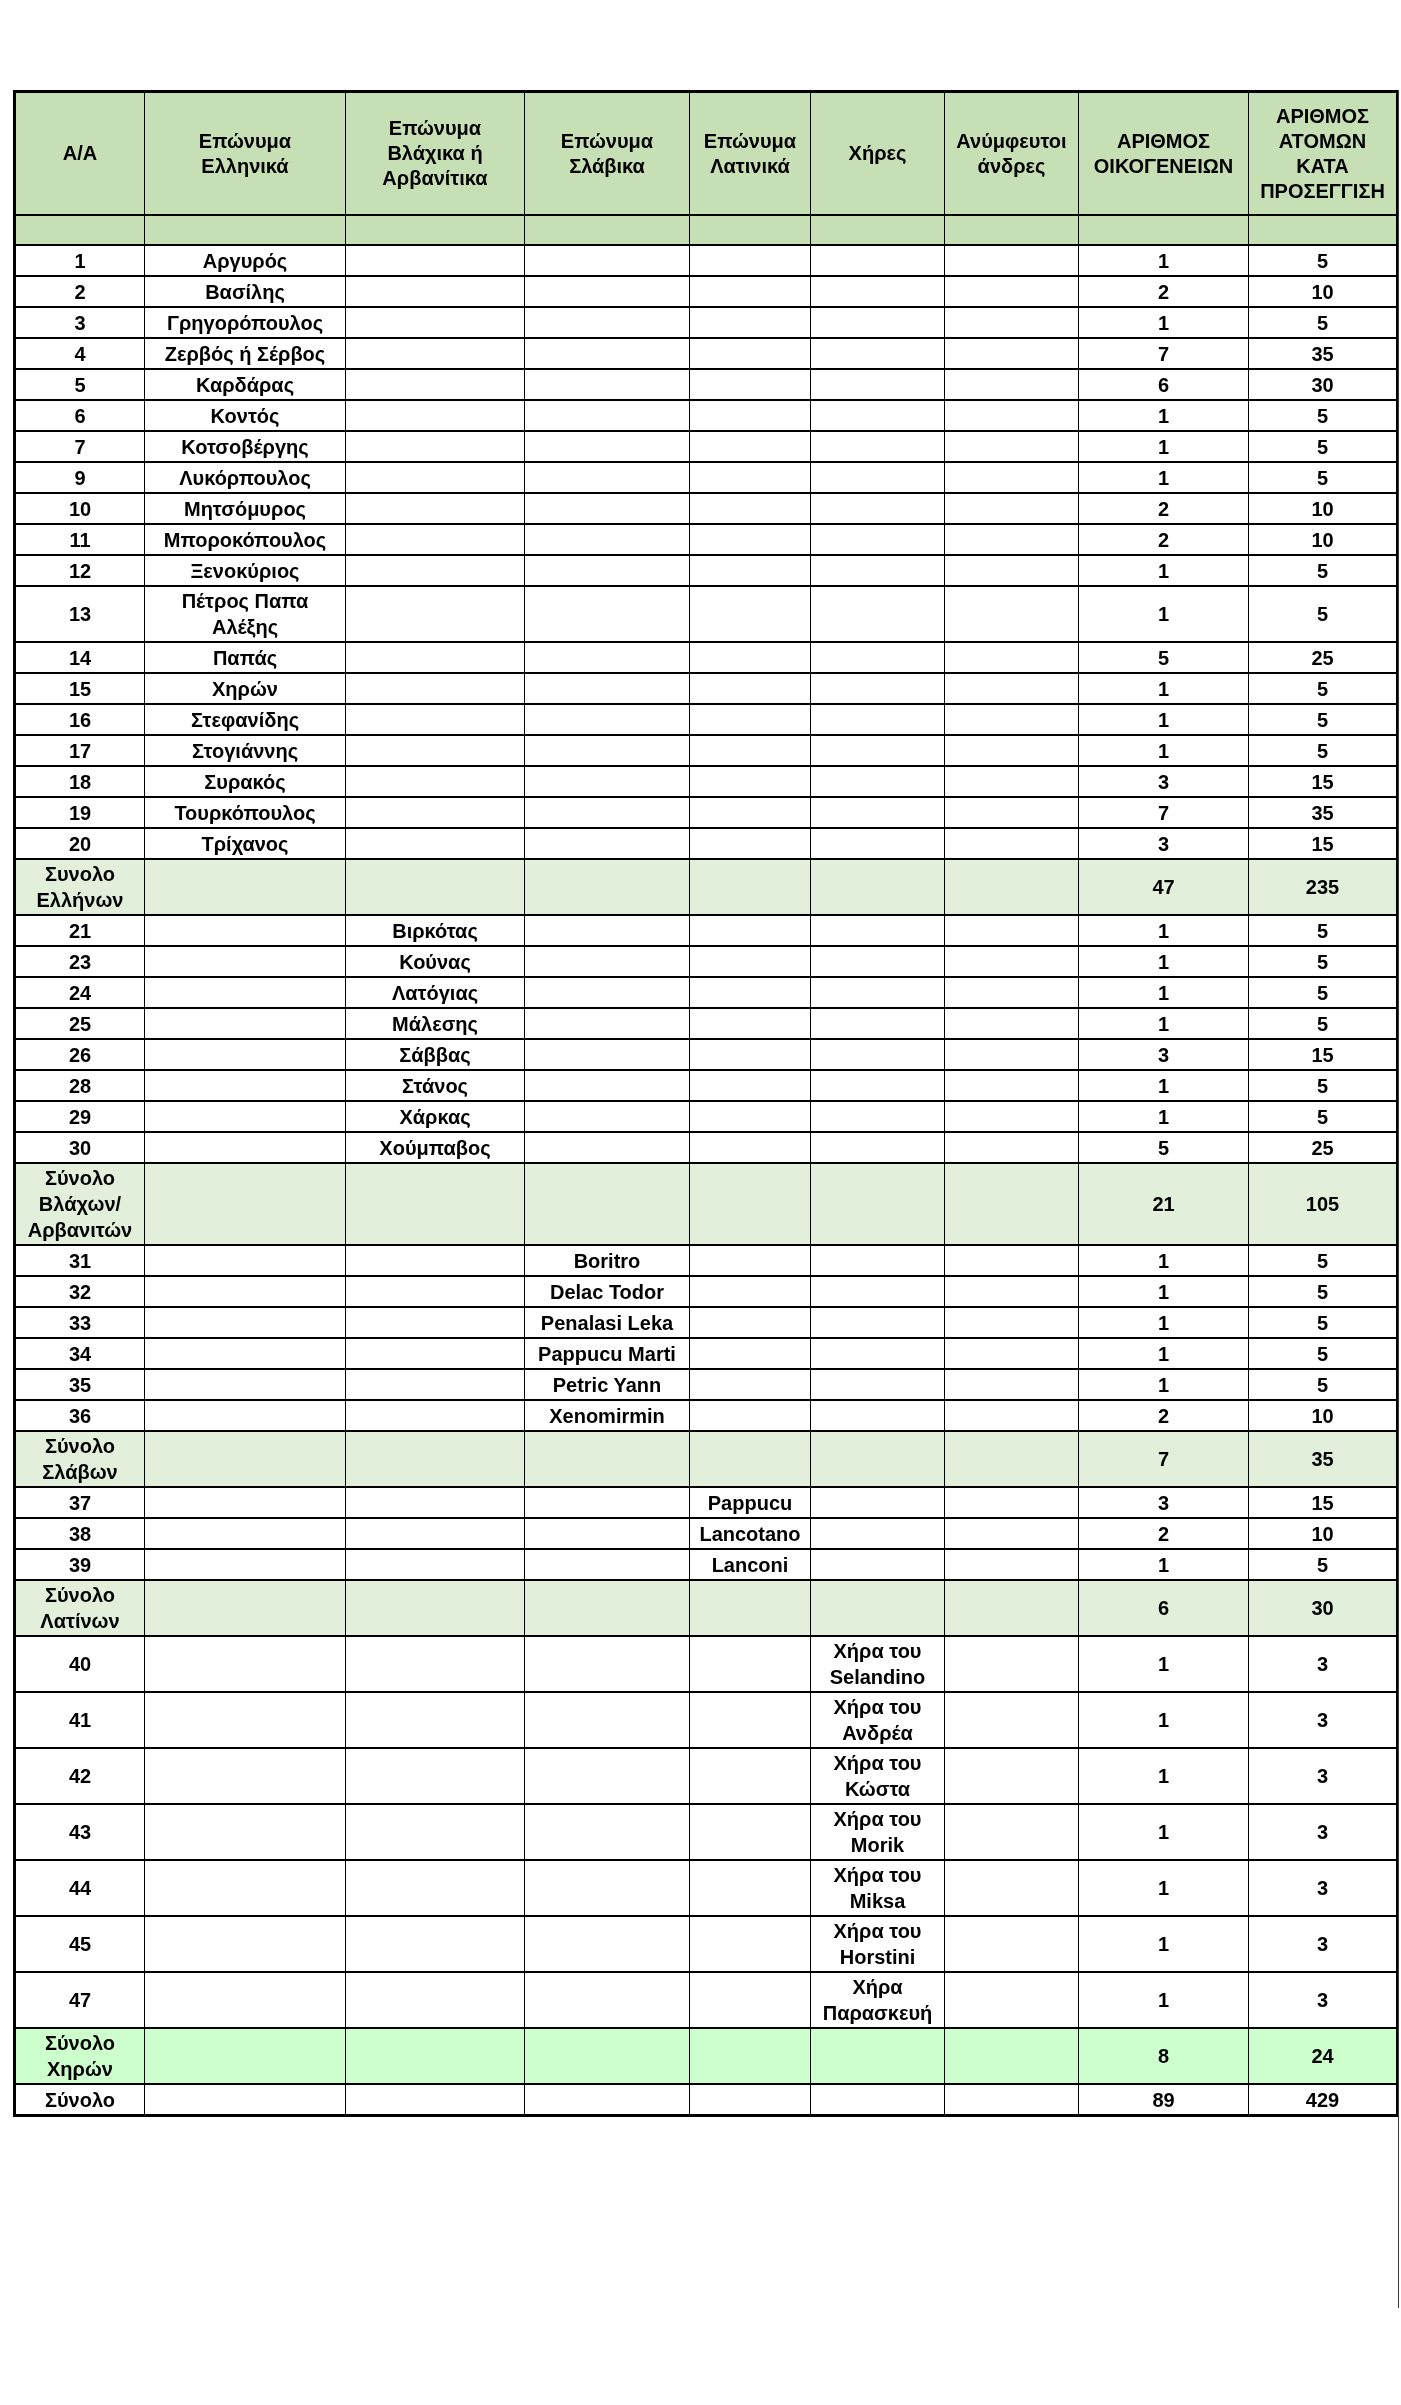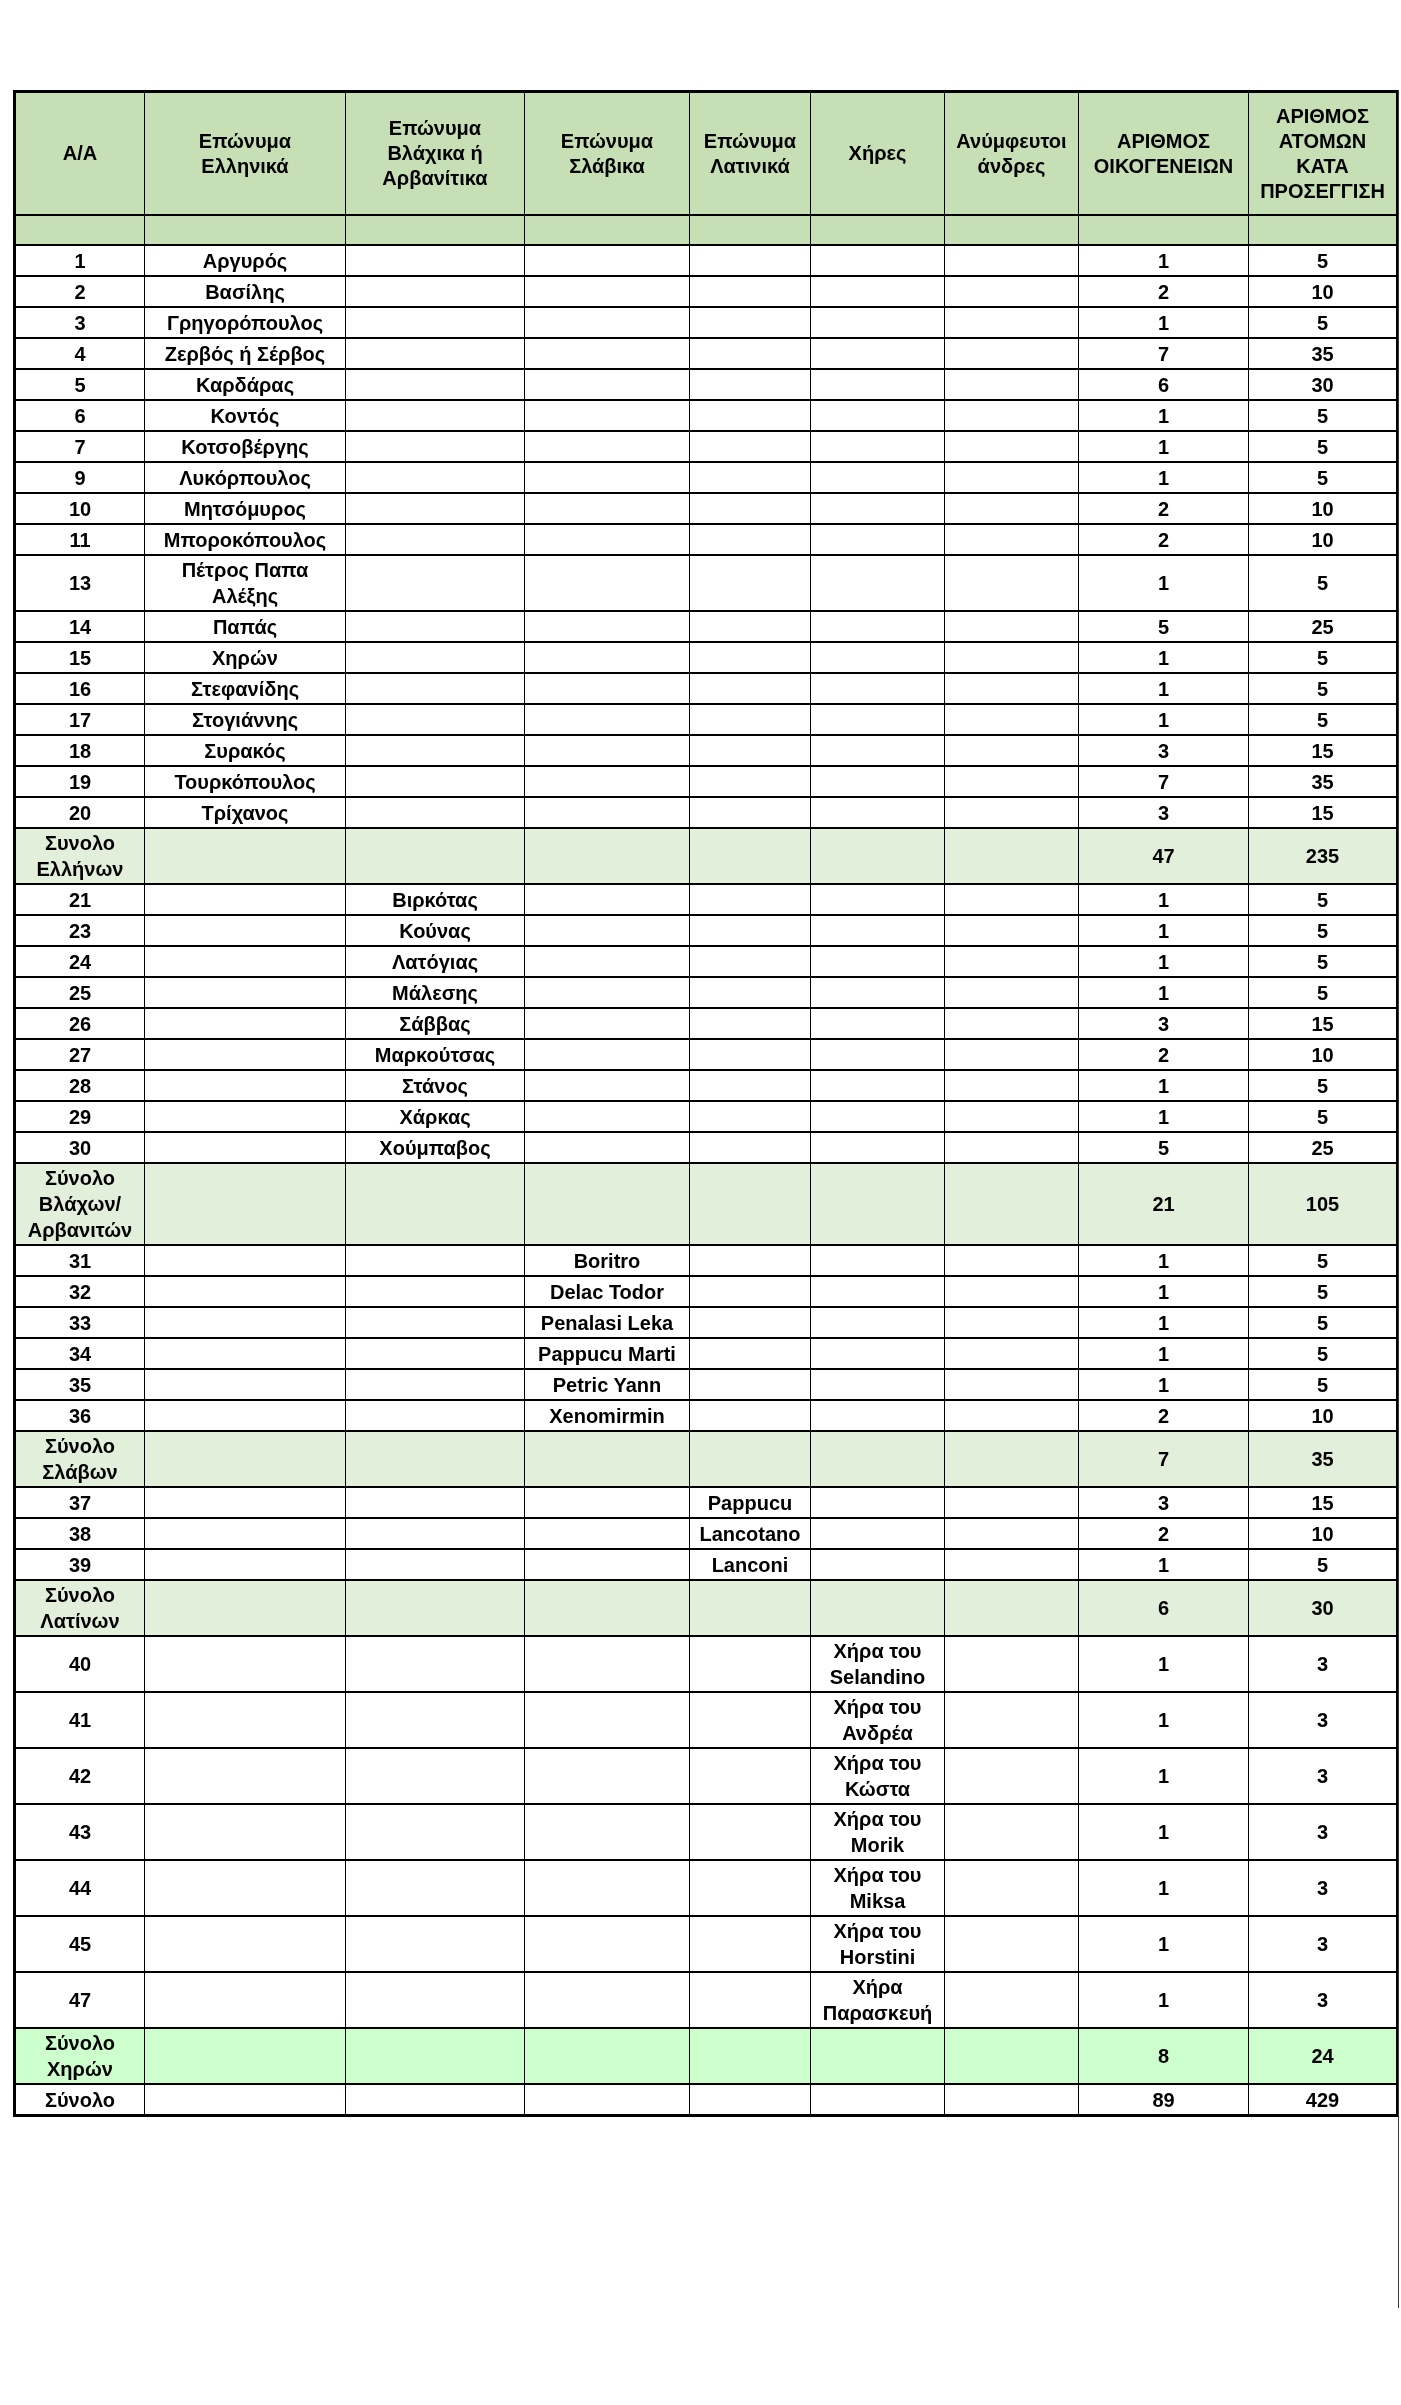--- a/index.html
+++ b/index.html
@@ -220,20 +220,31 @@
           <td>Μποροκόπουλος</td>
           <td></td>
           <td></td>
           <td></td>
           <td></td>
           <td></td>
           <td>2</td>
           <td>10</td>
         </tr>
         <tr class="data">
+          <td>12</td>
+          <td>Ξενοκύριος</td>
+          <td></td>
+          <td></td>
+          <td></td>
+          <td></td>
+          <td></td>
+          <td>1</td>
+          <td>5</td>
+        </tr>
+        <tr class="data">
           <td>13</td>
           <td>Πέτρος Παπα
 Αλέξης</td>
           <td></td>
           <td></td>
           <td></td>
           <td></td>
           <td></td>
           <td>1</td>
           <td>5</td>
@@ -374,31 +385,20 @@
         <tr class="data">
           <td>26</td>
           <td></td>
           <td>Σάββας</td>
           <td></td>
           <td></td>
           <td></td>
           <td></td>
           <td>3</td>
           <td>15</td>
-        </tr>
-        <tr class="data">
-          <td>27</td>
-          <td></td>
-          <td>Μαρκούτσας</td>
-          <td></td>
-          <td></td>
-          <td></td>
-          <td></td>
-          <td>2</td>
-          <td>10</td>
         </tr>
         <tr class="data">
           <td>28</td>
           <td></td>
           <td>Στάνος</td>
           <td></td>
           <td></td>
           <td></td>
           <td></td>
           <td>1</td>

